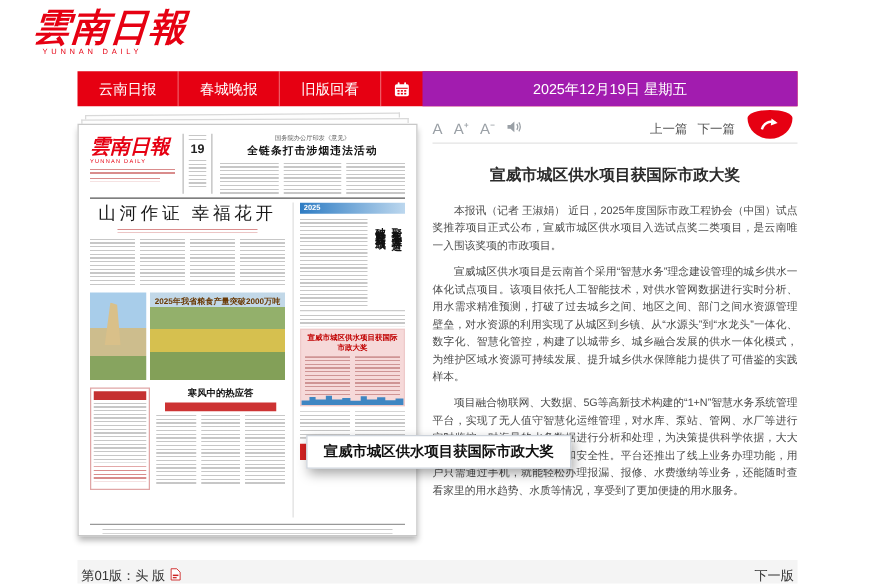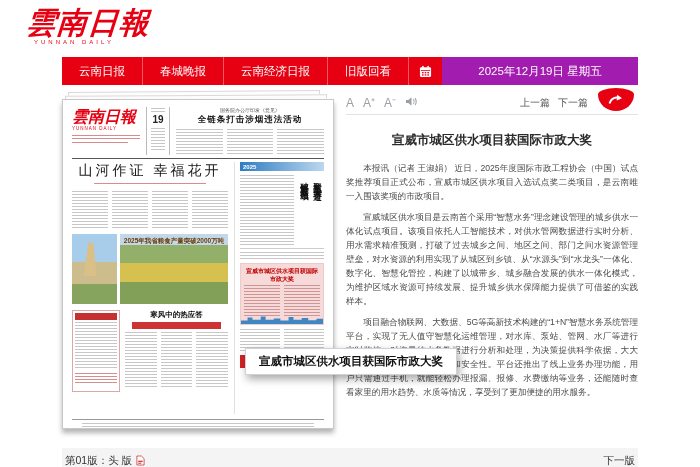--- a/index.html
+++ b/index.html
@@ -120,21 +120,20 @@
 
   <header class="site-header">
     <div class="logo-title">雲南日報</div>
     <div class="logo-sub">YUNNAN DAILY</div>
   </header>
 
   <div class="content">
     <nav class="nav">
       <div class="nav-item">云南日报</div>
       <div class="nav-item">春城晚报</div>
-      <div class="nav-item">云南经济日报</div>
       <div class="nav-item">旧版回看</div>
       <div class="nav-cal">
         <svg viewBox="0 0 14 14" width="13" height="13" aria-hidden="true">
           <rect x="1" y="2.5" width="12" height="10.5" rx="1.5" fill="#fff"></rect>
           <rect x="3.4" y="0.8" width="1.6" height="3.2" rx="0.8" fill="#fff"></rect>
           <rect x="9" y="0.8" width="1.6" height="3.2" rx="0.8" fill="#fff"></rect>
           <g fill="#e60012">
             <rect x="2" y="5.6" width="10" height="0.9"></rect>
             <rect x="3.2" y="7.6" width="1.8" height="1.4"></rect>
               <rect x="6.1" y="7.6" width="1.8" height="1.4"></rect>

